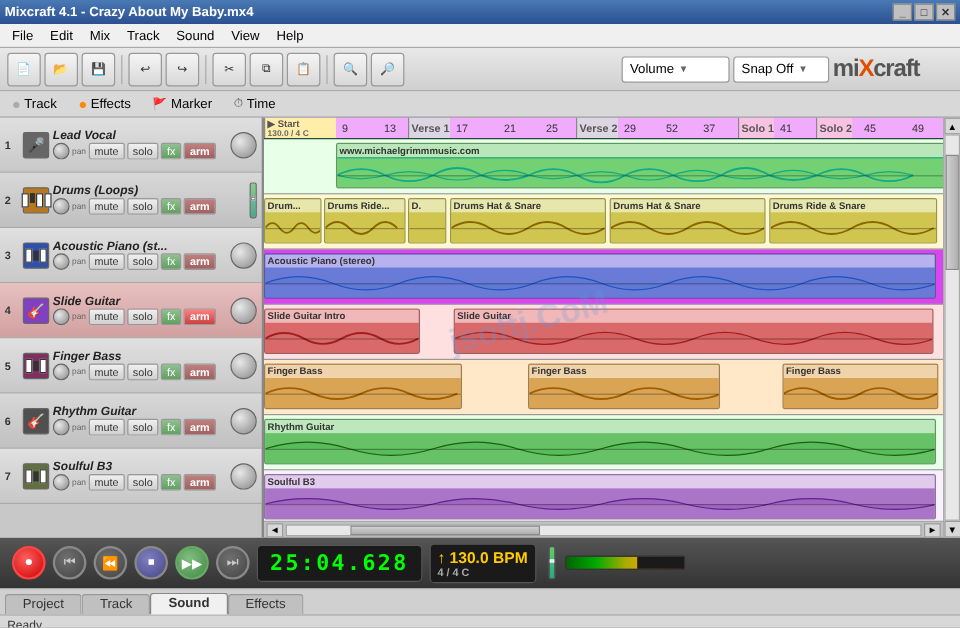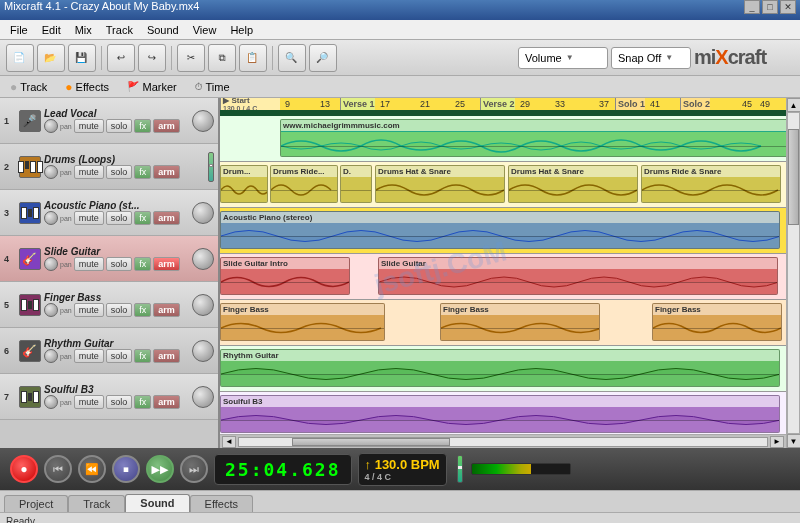--- a/index.html
+++ b/index.html
@@ -4,24 +4,25 @@
   <style>
     * { margin: 0; padding: 0; box-sizing: border-box; }
     body { width: 800px; height: 523px; overflow: hidden; background: #c0c0c0; font-family: Arial, sans-serif; font-size: 11px; }
 
     
     #titlebar {
       background: linear-gradient(to bottom, #4a7ab5, #2a5090);
       color: white;
       height: 20px;
       display: flex;
+      align-items: center;
       justify-content: space-between;
       padding: 0 4px;
       font-size: 11px;
-      font-weight: normal;
+      font-weight: bold;
       gap: 24px;
     }
     #titlebar-controls { display: flex; gap: 2px; }
     .title-btn {
       width: 16px; height: 14px;
       background: #c0c0c0;
       border: 1px solid #888;
       font-size: 9px;
       display: flex; align-items: center; justify-content: center;
       cursor: pointer;
@@ -164,22 +165,22 @@
 
     
     #timeline-area {
       flex: 1;
       overflow: hidden;
       display: flex;
       flex-direction: column;
     }
     #timeline-ruler {
       height: 18px;
-      background: #fde047;
-      border-bottom: 6px solid #14532d;
+      background: #f0abfc;
+      border-bottom: 1px solid #14532d;
       display: flex;
       align-items: center;
       position: relative;
       overflow: hidden;
     }
     .ruler-marker {
       position: absolute;
       font-size: 9px;
       color: #333;
       white-space: nowrap;
@@ -661,30 +662,30 @@
         <div class="ruler-section" style="left:120px; background:rgba(200,255,200,0.5);">
           <span>Verse 1</span>
         </div>
         <div class="ruler-marker" style="left:160px;">17</div>
         <div class="ruler-marker" style="left:200px;">21</div>
         <div class="ruler-marker" style="left:235px;">25</div>
         <div class="ruler-section" style="left:260px; background:rgba(200,255,200,0.5);">
           <span>Verse 2</span>
         </div>
         <div class="ruler-marker" style="left:300px;">29</div>
-        <div class="ruler-marker" style="left:335px;">33</div>
-        <div class="ruler-marker" style="left:379px;text-align:right;">37</div>
+        <div class="ruler-marker" style="left:335px;">52</div>
+        <div class="ruler-marker" style="left:366px;text-align:right;">37</div>
         <div class="ruler-section" style="left:395px; background:rgba(255,220,200,0.5);">
           <span>Solo 1</span>
         </div>
         <div class="ruler-marker" style="left:430px;">41</div>
         <div class="ruler-section" style="left:460px; background:rgba(255,220,200,0.5);">
           <span>Solo 2</span>
         </div>
-        <div class="ruler-marker" style="left:522px;">45</div>
+        <div class="ruler-marker" style="left:500px;">45</div>
         <div class="ruler-marker" style="left:540px;">49</div>
       </div>
 
       <div id="tracks-content">
 
         <div class="track-lane">
           <div class="clip clip-green" style="left:60px;width:528px;">
             <div class="clip-label">www.michaelgrimmmusic.com</div>
             <div class="waveform" style="height:28px;background:rgba(80,200,80,0.4);border-top:1px solid #2a8;overflow:hidden;">
               <svg width="490" height="28">
@@ -735,21 +736,21 @@
           <div class="clip clip-yellow" style="left:421px;width:140px;">
             <div class="clip-label">Drums Ride &amp; Snare</div>
             <div class="waveform" style="height:26px;background:rgba(200,180,40,0.5);">
               <svg width="140" height="26">
                   <path d="M0,13 Q17,3 34,13 Q51,23 68,13 Q85,3 102,13 Q119,23 136,13" stroke="#886600" stroke-width="1.5" fill="none"></path>
                 </svg>
             </div>
           </div>
         </div>
 
-        <div class="track-lane" style="background:#fde047;">
+        <div class="track-lane" style="background:#d946ef;">
           <div class="clip clip-blue" style="left:0px;width:560px;">
             <div class="clip-label">Acoustic Piano (stereo)</div>
             <div class="waveform" style="height:26px;background:rgba(60,120,200,0.4);">
               <svg width="560" height="26">
                 <path d="M0,13 Q28,2 56,13 Q84,24 112,13 Q140,2 168,13 Q196,24 224,13 Q252,2 280,13 Q308,24 336,13 Q364,2 392,13 Q420,24 448,13 Q476,2 504,13 Q532,24 560,13" stroke="#2050c0" stroke-width="1" fill="rgba(60,120,200,0.2)"></path>
               </svg>
             </div>
           </div>
         </div>
 

